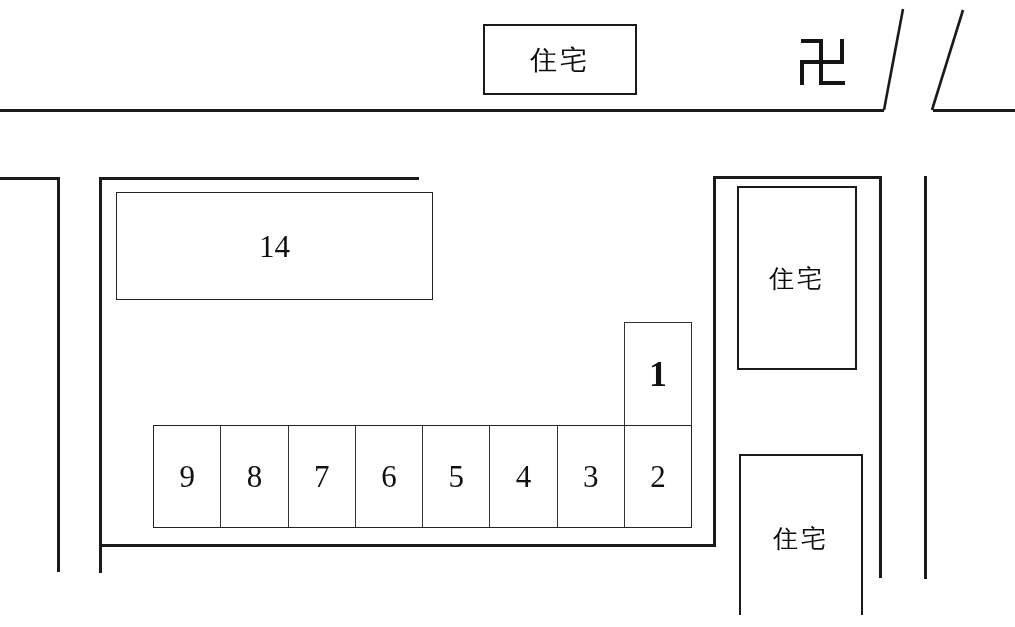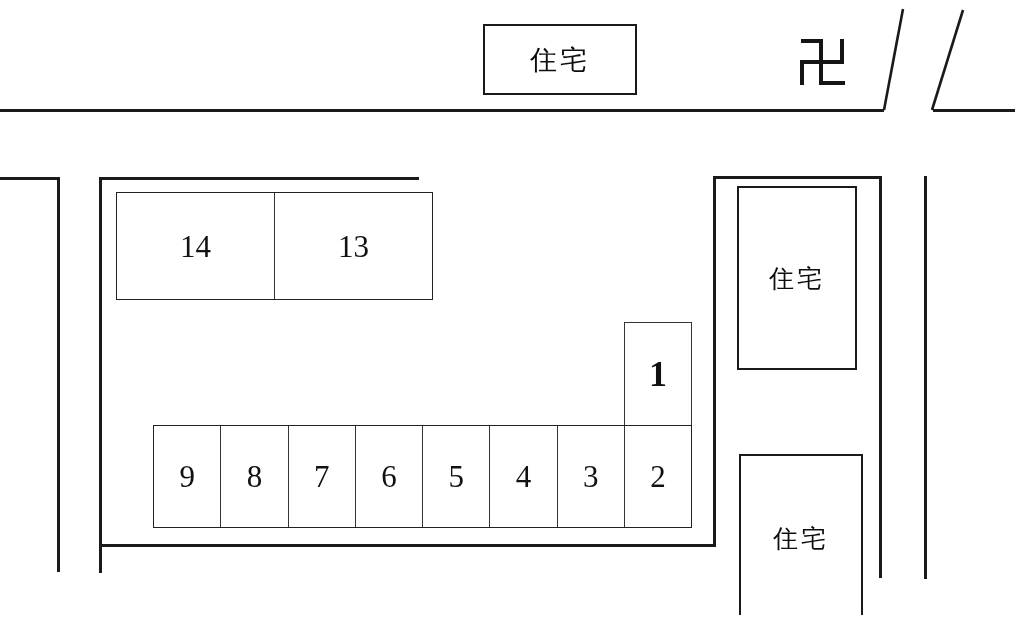--- a/index.html
+++ b/index.html
@@ -84,23 +84,20 @@
     <span>住宅</span>
   </div>
   <div class="house house-right-bottom">
     <span>住宅</span>
   </div>
 
   <div class="row row-top">
     <div class="cell">
       <span class="num">14</span>
     </div>
-    <div class="cell">
-      <span class="num">13</span>
-    </div>
   </div>
 
   <div class="space1">
     <span class="num">1</span>
   </div>
 
   <div class="row row-bottom">
     <div class="cell">
       <span class="num">9</span>
     </div>

